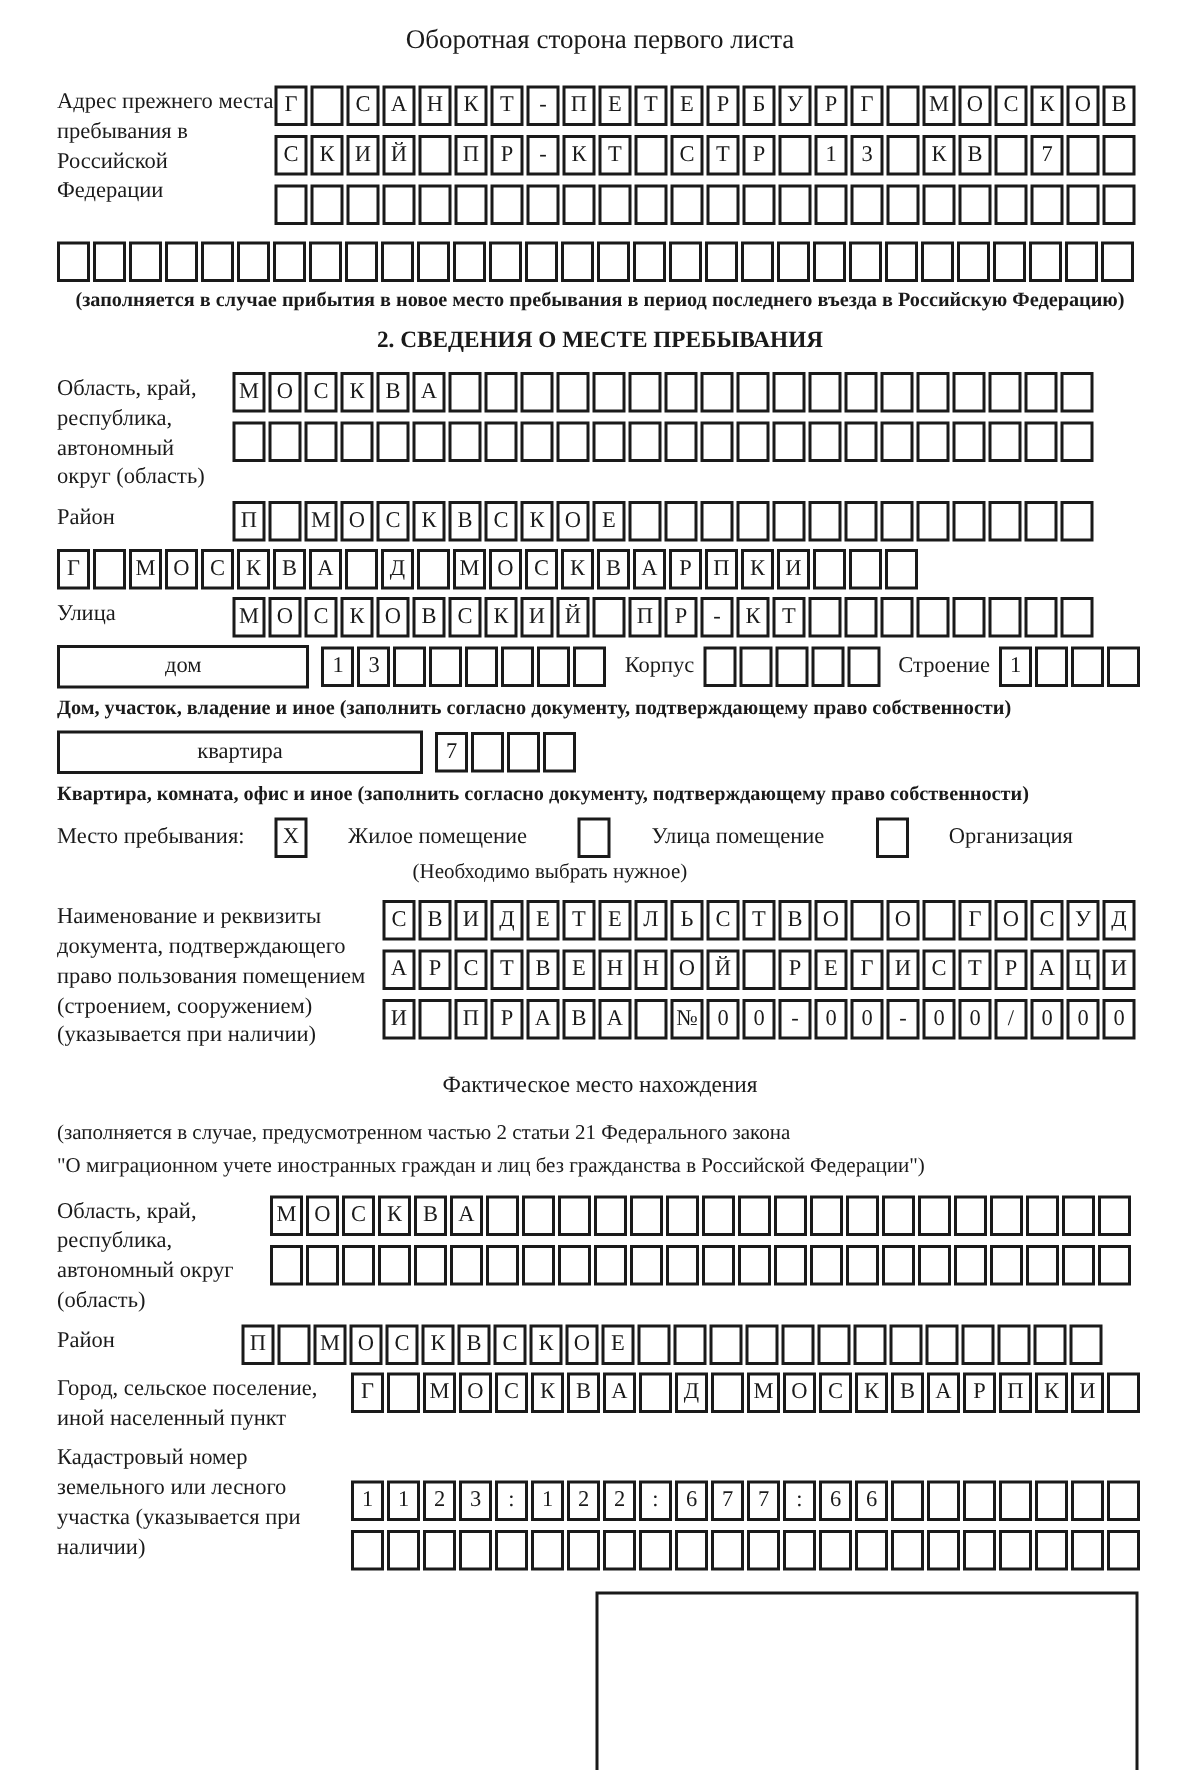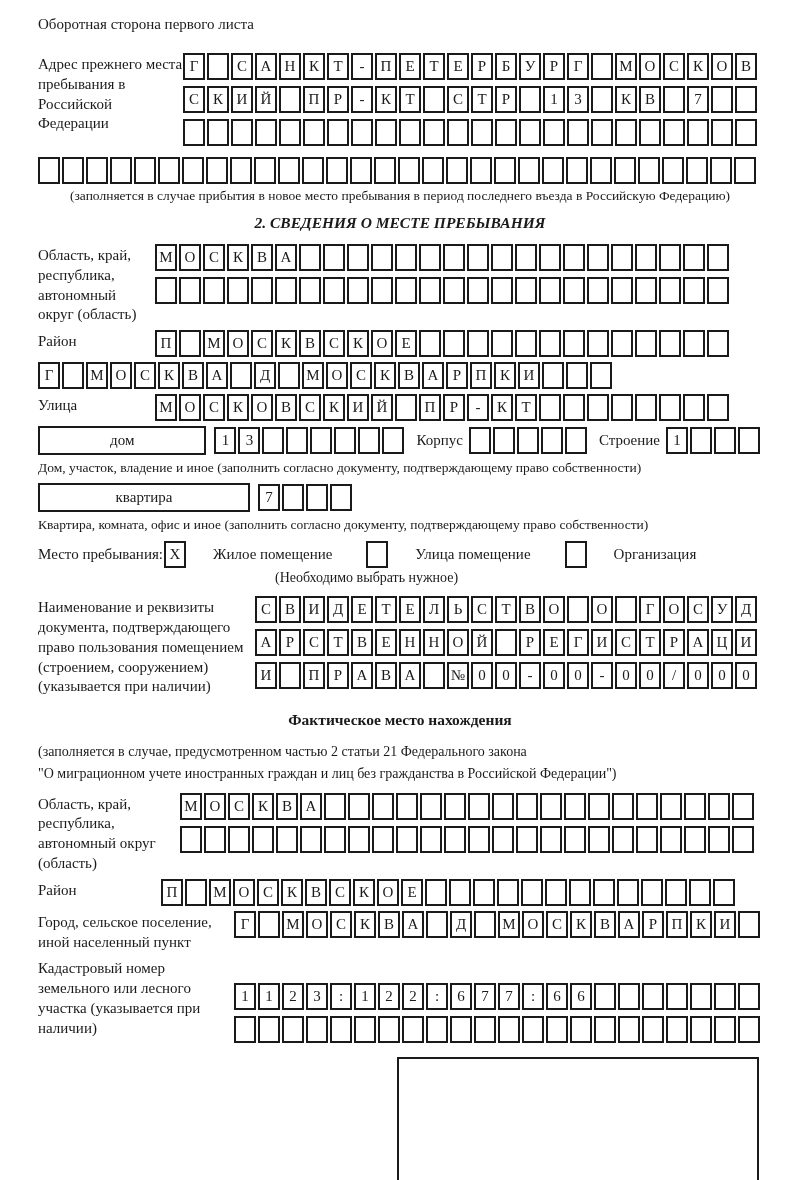--- a/index.html
+++ b/index.html
@@ -4,62 +4,62 @@
 <style>
   * { margin:0; padding:0; box-sizing:border-box; }
   html,body { background:#fff; }
   body {
     width:800px; height:1180px;
     padding:16px 38px 0 38px;
     font-family:"Liberation Serif", serif;
     color:#1a1a1a;
     overflow:hidden;
   }
-  .hdr-note { text-align:left; font-size:15px; margin-bottom:20px; }
+  .hdr-note { text-align:center; font-size:18px; margin-bottom:20px; }
 
   .frow { display:flex; align-items:flex-start; margin-bottom:5px; }
   .lbl { font-size:15px; line-height:1.32; padding-top:2px;font-family:Liberation Serif, serif; }
   .lbl-a { width:145px; }   
   .lbl-b { width:117px; }   
   .lbl-c { width:149px; }   
   .lbl-d { width:217px; }   
   .lbl-e { width:142px; }   
   .lbl-f { width:123px; }   
   .lbl-g { width:196px; }   
 
   .cells { display:flex; flex-wrap:nowrap; }
   .cellrows .cells { margin-bottom:6px; }
   .cell {
     width:22px; height:27px; flex:0 0 22px;
     border:2px solid #1a1a1a; margin-right:2px;
     text-align:center; font-size:15px; line-height:23px;
     font-family:"Liberation Serif", serif;
   }
-  .caption { font-size:13.5px; }
+  .caption { font-size:13.5px;font-weight:bold; }
   .caption.center { text-align:center; }
   .mb-lg { margin-bottom:10px; }
 
-  .sec-title { text-align:center; font-weight:bold; font-size:15.5px; margin:8px 0 12px 0;font-style:italic; }
+  .sec-title { text-align:center; font-weight:bold; font-size:15.5px; margin:8px 0 12px 0; }
 
   .boxed-label {
     border:2px solid #1a1a1a; height:29px;
     display:flex; align-items:center; justify-content:center;
     font-size:15px; margin-right:8px;
   }
   .bl-house { width:188px; }
-  .bl-apt { width:212px; }
+  .bl-apt { width:244px; }
   .inline-lbl { font-size:15px; line-height:29px; padding:0 6px 0 10px; }
 
   .stay-row { display:flex; align-items:center; margin:8px 0 2px 0; }
-  .stay-row .lbl-inline { font-size:15px; margin-right:1px; }
+  .stay-row .lbl-inline { font-size:15px; margin-right:20px; }
   .stay-row .opt-lbl { font-size:15px; margin:0 34px 0 25px; }
   .stay-row .opt-lbl.last { margin-right:0; }
   .stay-note { font-size:14px; margin:2px 0 10px 237px; }
 
-  .fact-title { text-align:center; font-weight:bold; font-size:15.5px; margin:14px 0 12px 0; }
+  .fact-title { text-align:center; font-weight:normal; font-size:15.5px; margin:14px 0 12px 0; }
   .fact-note { text-align:left; font-size:14px; line-height:1.55; margin-bottom:8px; }
 
   .stamp-wrap { margin-left:357px; width:372px; margin-top:8px; }
   .stamp-box { width:362px; height:178px; border:2px solid #1a1a1a; margin-left:2px; }
 </style>
 </head>
 <body>
 
 <div class="hdr-note">Оборотная сторона первого листа</div>
 

